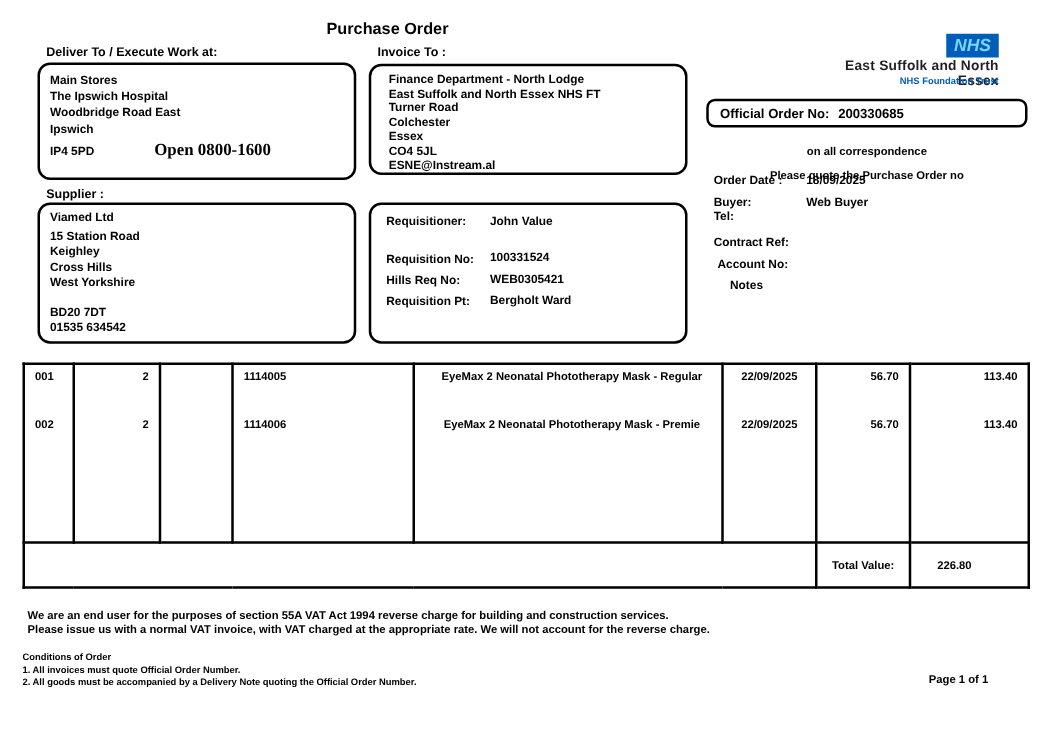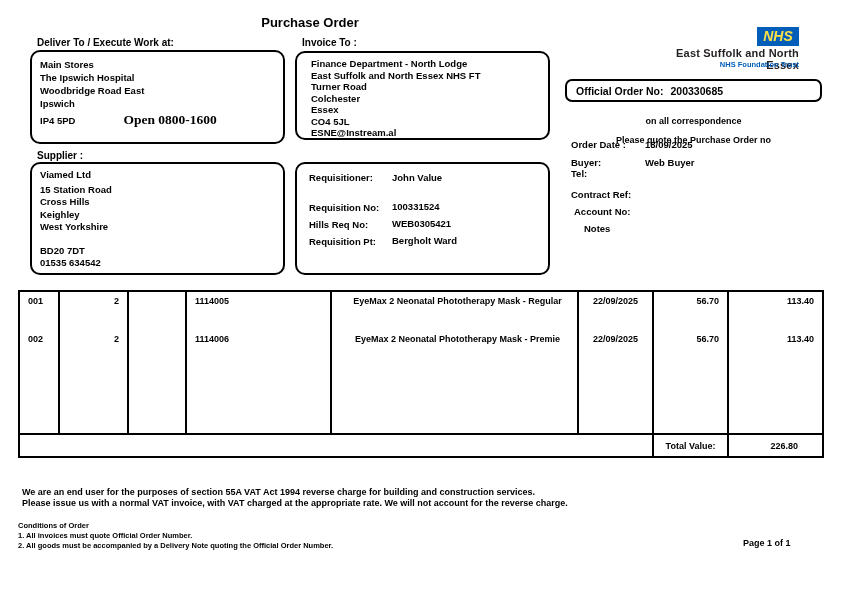--- a/index.html
+++ b/index.html
@@ -11,21 +11,21 @@
   .abs { position: absolute; }
   .title { font-size: 13px; font-weight: bold; text-align: center; }
   .lbl { font-size: 10px; font-weight: bold; }
   .rbox { position: absolute; border: 2.5px solid #000; border-radius: 10px; }
   .addr { font-size: 9.5px; font-weight: bold; line-height: 13px; padding: 6px 0 0 8px; }
   .addr div { white-space: nowrap; }
   .deliver-bottom { position: absolute; left: 8px; bottom: 14px; font-size: 9.5px; font-weight: bold; display: flex; align-items: baseline; }
   .open-hours { font-family: "Liberation Serif", serif; font-size: 13.5px; font-weight: bold; margin-left: 48px; }
   
   .nhs-box { position: absolute; left: 757px; top: 27px; width: 42px; height: 19px; background: #005EB8;
-    color: #fde047; font-weight: bold; font-style: italic; font-size: 14px; text-align: center; line-height: 19px; }
+    color: #7dd3fc; font-weight: bold; font-style: italic; font-size: 14px; text-align: center; line-height: 19px; }
   .trust-name { position: absolute; left: 640px; top: 47px; width: 159px; text-align: right;
     font-size: 11px; font-weight: bold; color: #231f20; letter-spacing: 0.2px; }
   .trust-type { position: absolute; left: 640px; top: 60px; width: 159px; text-align: right;
     font-size: 7.5px; font-weight: bold; color: #005EB8; }
   
   .order-box { position: absolute; left: 565px; top: 79px; width: 257px; height: 23px;
     border: 2.5px solid #000; border-radius: 7px; display: flex; align-items: center; padding-left: 9px;
     font-size: 10.5px; font-weight: bold; }
   .order-box .num { margin-left: 7px; }
   .quote-note { position: absolute; left: 565px; width: 257px; text-align: center; font-size: 9px; font-weight: bold; }
@@ -39,21 +39,21 @@
   table.items { position: absolute; left: 18px; top: 290px; width: 804px; border-collapse: collapse; table-layout: fixed; }
   table.items th, table.items td { border: 2px solid #000; font-size: 9px; font-weight: bold; }
   table.items th { height: 22px; font-size: 9.5px; padding: 2px 4px; vertical-align: middle; }
   table.items td.bodycell { height: 143px; vertical-align: top; padding-top: 4px; }
   .entry { height: 38px; line-height: 11px; overflow: hidden; }
   .al { text-align: left; padding-left: 8px; }
   .ac { text-align: center; }
   .ar { text-align: right; padding-right: 8px; }
   .desc-cell .entry { padding-left: 6px; text-align: center; }
   .total-label-cell { height: 23px; text-align: center; font-size: 9.5px; vertical-align: middle; }
-  .total-value-cell { height: 23px; text-align: right; padding-right: 24px; font-size: 9.5px; vertical-align: middle; }
+  .total-value-cell { height: 36px; text-align: center; padding-right: 24px; font-size: 9.5px; vertical-align: middle; }
   .vat-line { position: absolute; left: 22px; font-size: 9px; font-weight: bold; white-space: nowrap; }
   .conditions { position: absolute; left: 18px; top: 521px; font-size: 7.5px; font-weight: bold; line-height: 10px; }
   .page-num { position: absolute; left: 743px; top: 538px; font-size: 9px; font-weight: bold; }
 </style>
 </head>
 <body>
 
 <div class="page">
 
   <div class="abs title" style="left:0; top:15px; width:620px;">Purchase Order</div>
@@ -105,22 +105,22 @@
   <div class="info-lbl" style="left:571px; top:168px;">Tel:</div>
   <div class="info-lbl" style="left:571px; top:189px;">Contract Ref:</div>
   <div class="info-lbl" style="left:574px; top:206px;">Account No:</div>
   <div class="info-lbl" style="left:584px; top:223px;">Notes</div>
 
   <div class="abs lbl" style="left:37px; top:150px;">Supplier :</div>
   <div class="rbox" style="left:30px; top:162px; width:255px; height:113px;">
     <div class="addr" style="line-height:12.5px; padding-top:5px;">
       <div style="margin-bottom:2px;">Viamed Ltd</div>
       <div>15 Station Road</div>
+      <div>Keighley</div>
       <div>Cross Hills</div>
-      <div>Keighley</div>
       <div>West Yorkshire</div>
       <div style="height:11px;"></div>
       <div>BD20 7DT</div>
       <div>01535 634542</div>
     </div>
   </div>
 
   <div class="rbox" style="left:295px; top:162px; width:255px; height:113px;">
     <div class="req-lbl" style="top:8px;">Requisitioner:</div>
     <div class="req-val" style="top:8px;">John Value</div>

